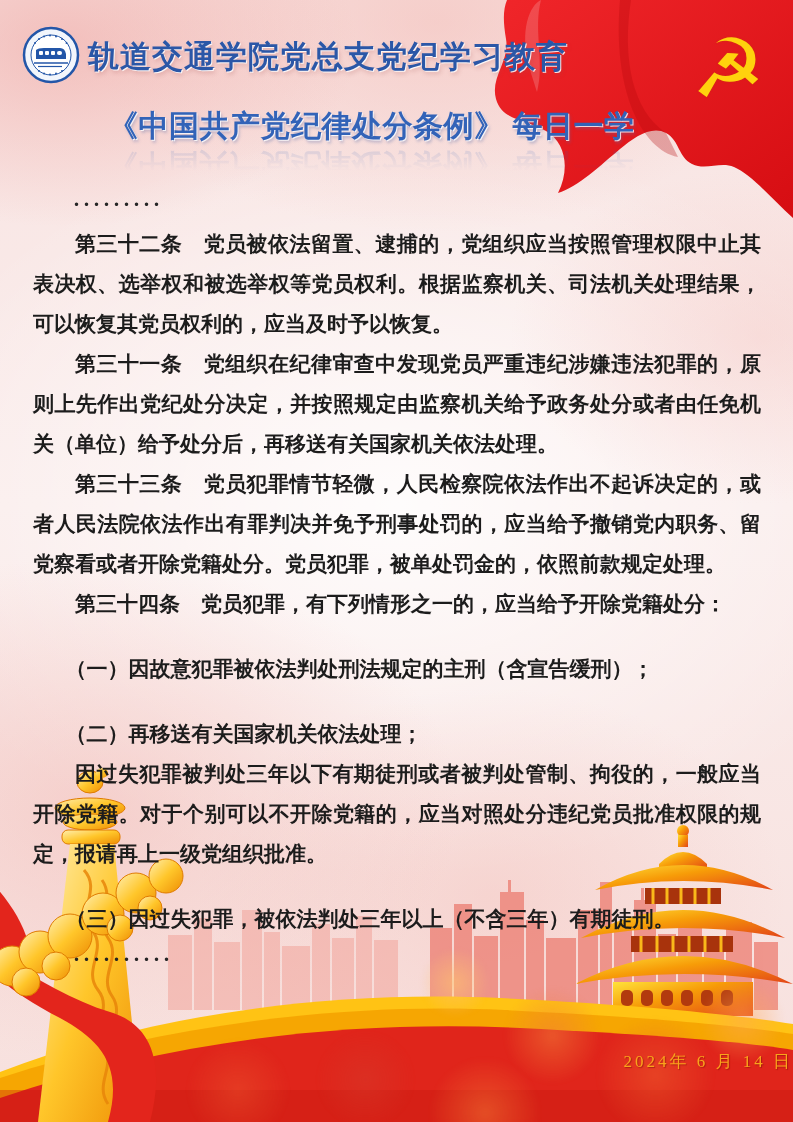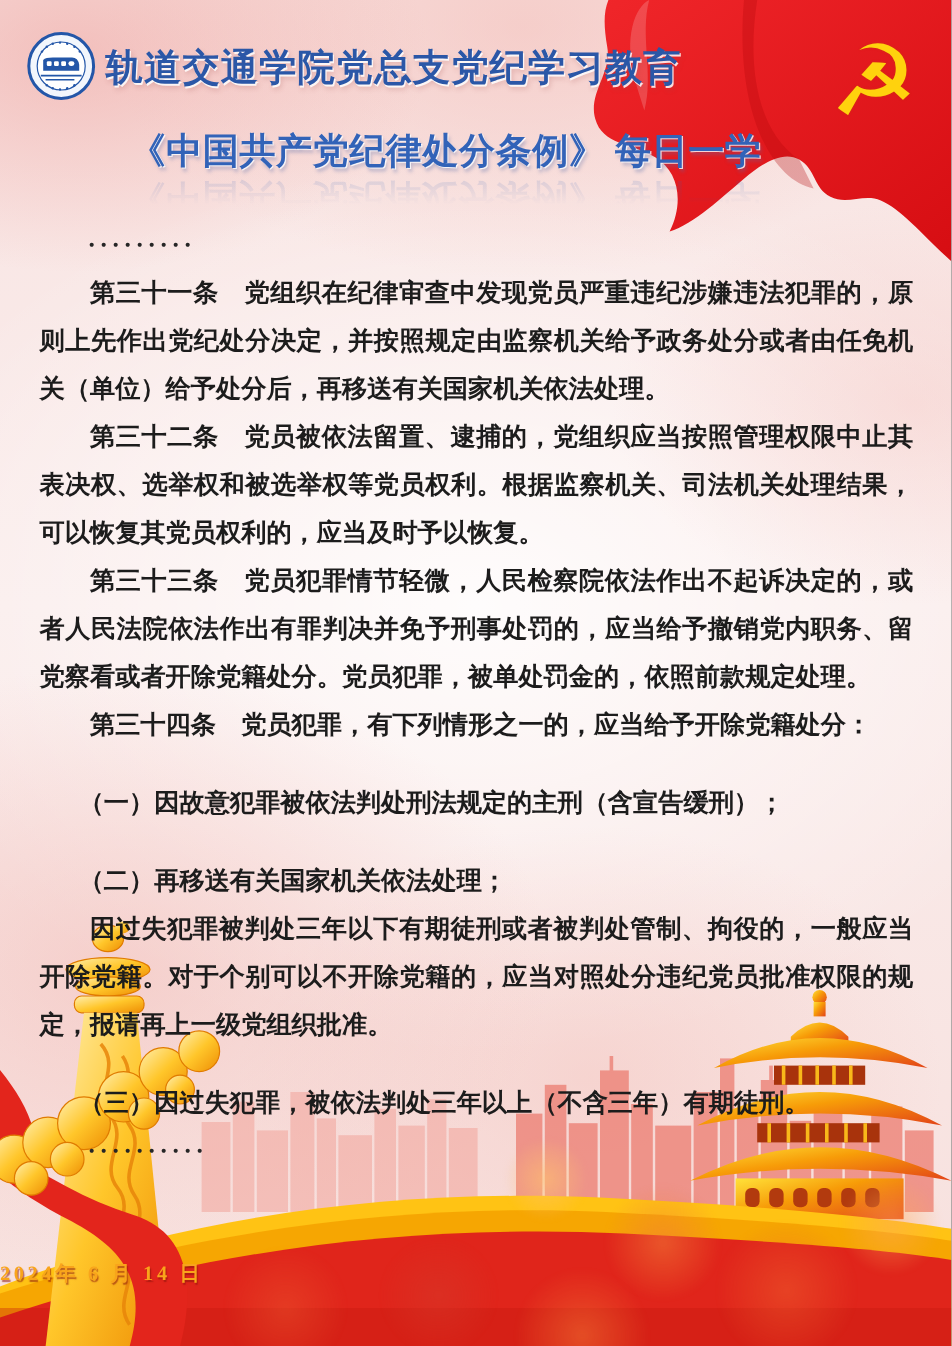--- a/index.html
+++ b/index.html
@@ -56,22 +56,22 @@
   .bokeh{position:absolute;border-radius:50%;z-index:4;filter:blur(2px);}
   .b1{left:420px;top:948px;width:70px;height:70px;background:radial-gradient(circle,rgba(255,195,110,.6),rgba(255,195,110,0) 70%);}
   .b2{left:505px;top:988px;width:95px;height:95px;background:radial-gradient(circle,rgba(242,125,55,.55),rgba(242,125,55,0) 72%);}
   .b3{left:598px;top:1018px;width:115px;height:115px;background:radial-gradient(circle,rgba(238,95,45,.5),rgba(238,95,45,0) 72%);}
   .b4{left:700px;top:978px;width:85px;height:85px;background:radial-gradient(circle,rgba(255,170,85,.5),rgba(255,170,85,0) 70%);}
   .b5{left:318px;top:1032px;width:95px;height:95px;background:radial-gradient(circle,rgba(215,55,40,.55),rgba(215,55,40,0) 72%);}
   .b6{left:430px;top:1058px;width:110px;height:110px;background:radial-gradient(circle,rgba(250,145,60,.4),rgba(250,145,60,0) 72%);}
   .b7{left:188px;top:1040px;width:100px;height:100px;background:radial-gradient(circle,rgba(235,85,45,.45),rgba(235,85,45,0) 72%);}
   .pillar{position:absolute;left:-10px;top:760px;z-index:5;}
   .date{
-    position:absolute;left:0;top:1050px;width:100%;text-align:left;z-index:7;
-    font-size:17px;font-weight:bold;color:#f9a41b;letter-spacing:3px;
+    position:absolute;left:0;top:1050px;width:100%;text-align:right;z-index:7;
+    font-size:17px;font-weight:normal;color:#f9a41b;letter-spacing:3px;
     text-shadow:1px 1px 1px rgba(140,20,10,.6);
   }
 </style>
 </head>
 <body>
 
 <div class="page">
 
   <svg class="skyline" width="793" height="140" viewBox="0 0 793 140">
     <g fill="#f2a49b" opacity="0.55">
@@ -242,22 +242,22 @@
     <line x1="16" y1="40.5" x2="40" y2="40.5" stroke="#2356a8" stroke-width="1.2"></line>
   </svg>
 
   <div class="org-title">轨道交通学院党总支党纪学习教育</div>
   <div class="subtitle">《中国共产党纪律处分条例》 每日一学</div>
   <div class="subtitle-reflect">《中国共产党纪律处分条例》 每日一学</div>
 
   <div class="body-text">
     <div class="dots">·········</div>
     <div>
+        <div class="para">第三十二条　党员被依法留置、逮捕的，党组织应当按照管理权限中止其表决权、选举权和被选举权等党员权利。根据监察机关、司法机关处理结果，可以恢复其党员权利的，应当及时予以恢复。</div>
         <div class="para">第三十一条　党组织在纪律审查中发现党员严重违纪涉嫌违法犯罪的，原则上先作出党纪处分决定，并按照规定由监察机关给予政务处分或者由任免机关（单位）给予处分后，再移送有关国家机关依法处理。</div>
-        <div class="para">第三十二条　党员被依法留置、逮捕的，党组织应当按照管理权限中止其表决权、选举权和被选举权等党员权利。根据监察机关、司法机关处理结果，可以恢复其党员权利的，应当及时予以恢复。</div>
         <div class="para">第三十三条　党员犯罪情节轻微，人民检察院依法作出不起诉决定的，或者人民法院依法作出有罪判决并免予刑事处罚的，应当给予撤销党内职务、留党察看或者开除党籍处分。党员犯罪，被单处罚金的，依照前款规定处理。</div>
         <div class="para">第三十四条　党员犯罪，有下列情形之一的，应当给予开除党籍处分：</div>
         <div class="para item">（一）因故意犯罪被依法判处刑法规定的主刑（含宣告缓刑）；</div>
         <div class="para item">（二）再移送有关国家机关依法处理；</div>
         <div class="para">因过失犯罪被判处三年以下有期徒刑或者被判处管制、拘役的，一般应当开除党籍。对于个别可以不开除党籍的，应当对照处分违纪党员批准权限的规定，报请再上一级党组织批准。</div>
         <div class="para item">（三）因过失犯罪，被依法判处三年以上（不含三年）有期徒刑。</div>
       </div>
     <div class="dots">··········</div>
   </div>
 

